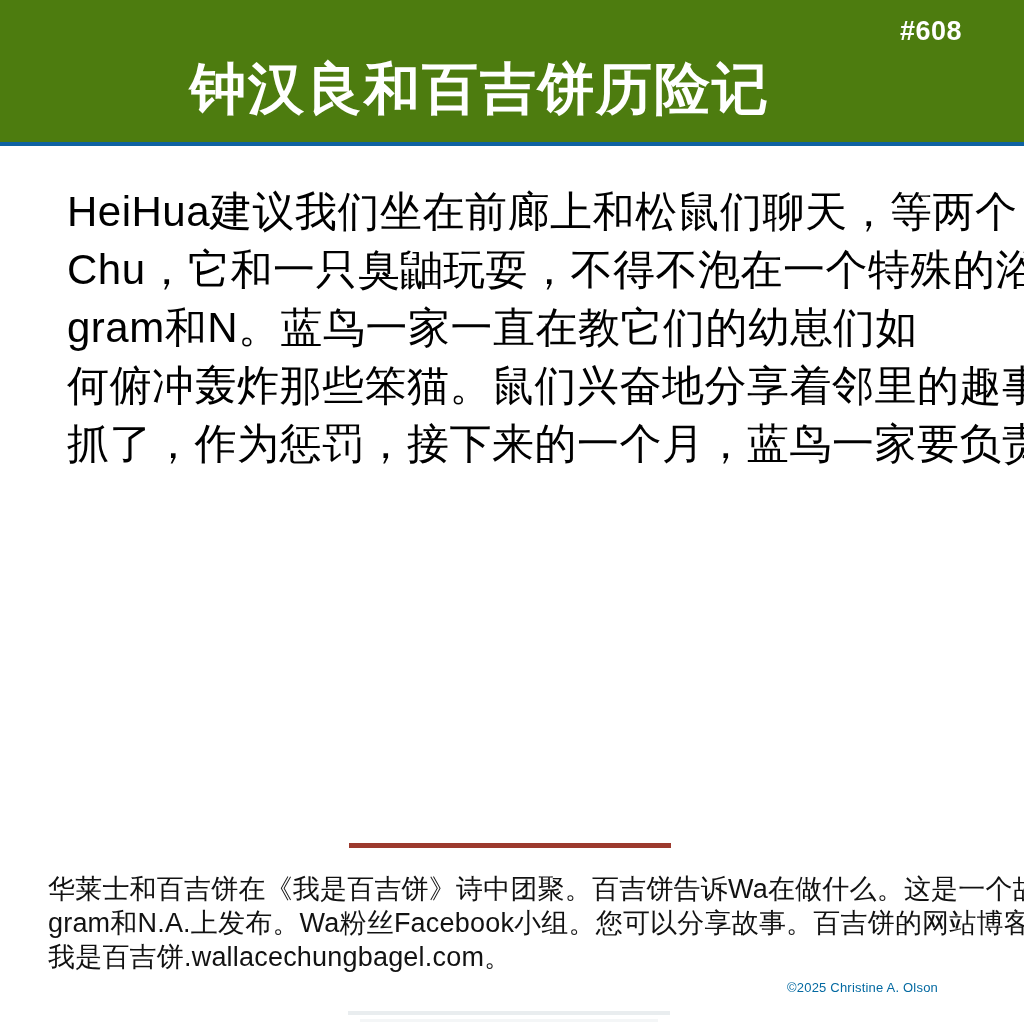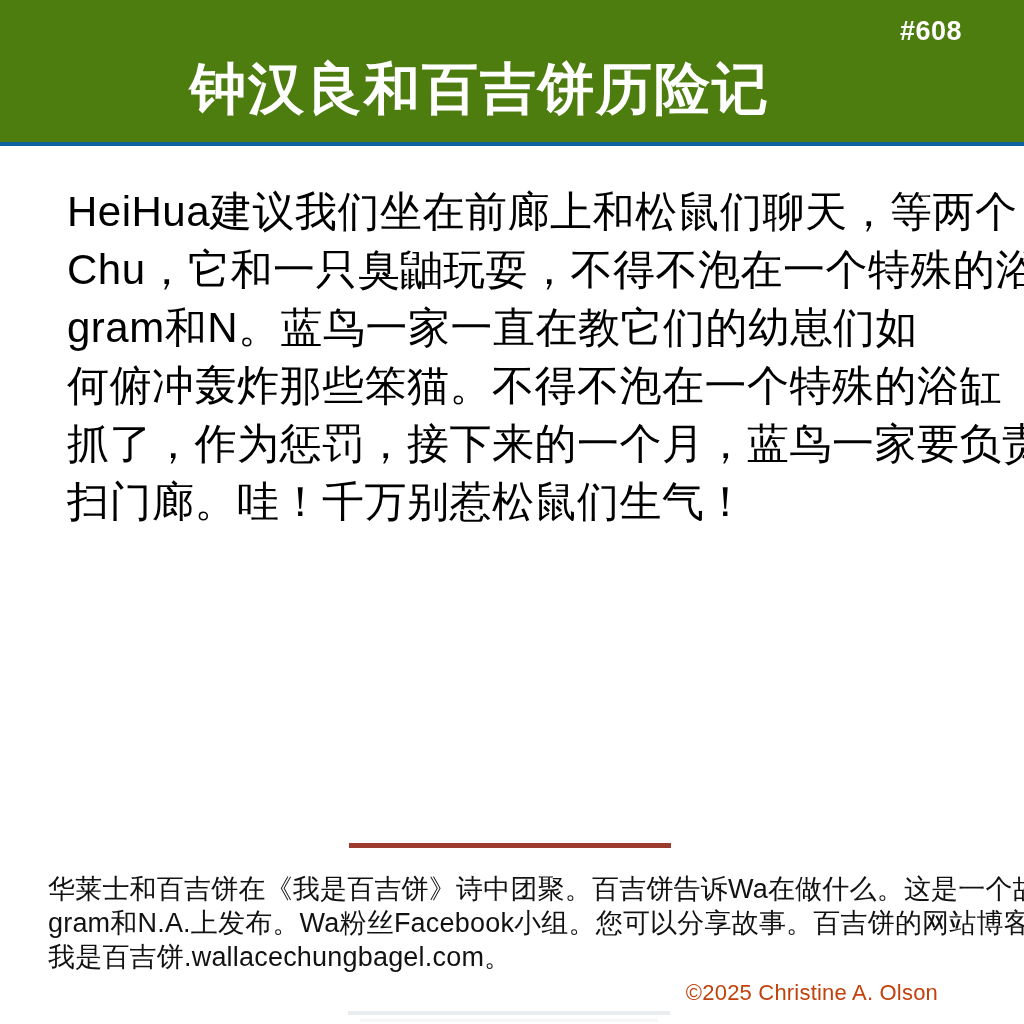--- a/index.html
+++ b/index.html
@@ -85,22 +85,22 @@
     font-size: 27px;
     line-height: 34px;
     letter-spacing: 0.2px;
     white-space: nowrap;
   }
 
   .copyright {
     position: absolute;
     top: 980px;
     right: 86px;
-    font-size: 22px;
-    color: #c2410c;
+    font-size: 13px;
+    color: #0369a1;
     letter-spacing: 0.2px;
   }
 
   
   .bottom-bar {
     position: absolute;
     top: 1011px;
     left: 348px;
     width: 322px;
     height: 4px;
@@ -122,23 +122,22 @@
 
   <div class="header">
     <div class="issue-number">#608</div>
     <div class="header-title">钟汉良和百吉饼历险记</div>
   </div>
 
   <div class="story">
     <div class="story-line">HeiHua建议我们坐在前廊上和松鼠们聊天，等两个</div>
     <div class="story-line">Chu，它和一只臭鼬玩耍，不得不泡在一个特殊的浴缸</div>
     <div class="story-line">gram和N。蓝鸟一家一直在教它们的幼崽们如</div>
-    <div class="story-line">何俯冲轰炸那些笨猫。不得不泡在一个特殊的浴缸</div>
+    <div class="story-line">何俯冲轰炸那些笨猫。鼠们兴奋地分享着邻里的趣事</div>
     <div class="story-line">抓了，作为惩罚，接下来的一个月，蓝鸟一家要负责清</div>
-    <div class="story-line">扫门廊。哇！千万别惹松鼠们生气！</div>
   </div>
 
   <div class="divider"></div>
 
   <div class="footer">
     <div class="footer-line">华莱士和百吉饼在《我是百吉饼》诗中团聚。百吉饼告诉Wa在做什么。这是一个故事</div>
     <div class="footer-line">gram和N.A.上发布。Wa粉丝Facebook小组。您可以分享故事。百吉饼的网站博客</div>
     <div class="footer-line">我是百吉饼.wallacechungbagel.com。</div>
   </div>
 

